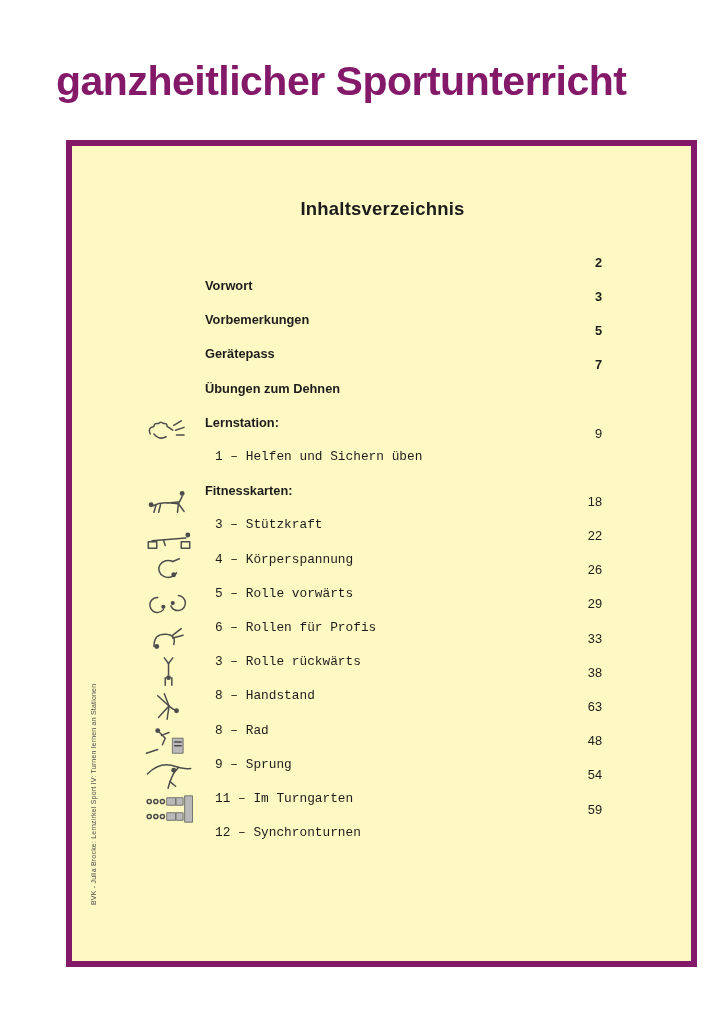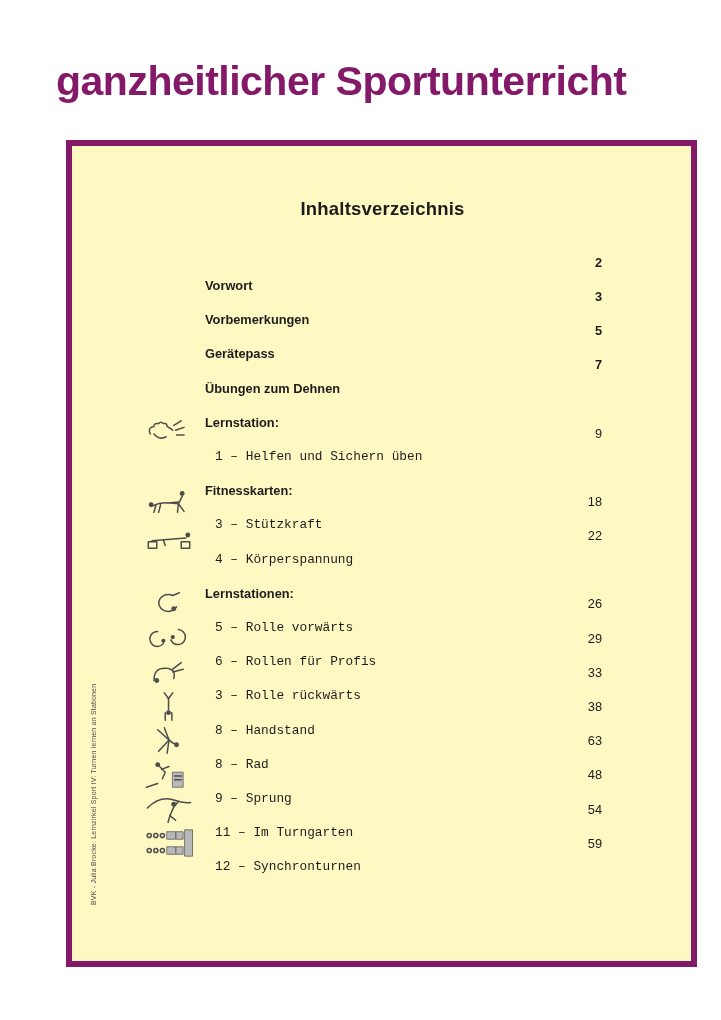--- a/index.html
+++ b/index.html
@@ -185,25 +185,20 @@
             <rect x="39" y="23" width="9" height="7"></rect>
             <line x1="8" y1="22" x2="44" y2="19"></line>
             <circle class="f" cx="46" cy="16" r="2.6"></circle>
             <line x1="20" y1="21" x2="22" y2="27"></line>
           </svg>
         </span>
         <span class="label">4 – Körperspannung</span>
         <span class="page-num">22</span>
       </div>
 
-      <div class="row row--header">
-        <span class="icon-cell"></span>
-        <span class="label">Lernstationen:</span>
-        <span class="page-num"></span>
-      </div>
 
       <div class="row row--entry">
         <span class="icon-cell">
           <svg class="icon" width="50" height="32" viewBox="0 0 52 34">
             <path d="M30 8 a10 9 0 1 0 4 12"></path>
             <circle class="f" cx="31" cy="22" r="2.6"></circle>
             <path d="M30 8 l7 -3"></path>
           </svg>
         </span>
         <span class="label">5 – Rolle vorwärts</span>

